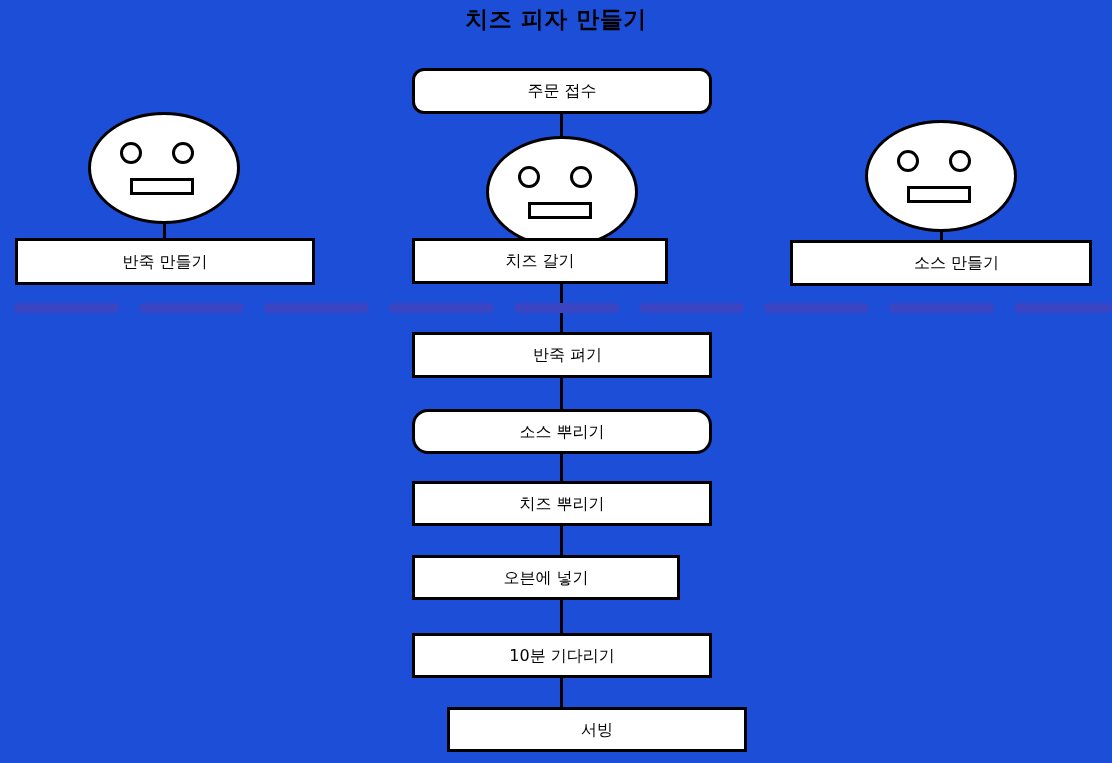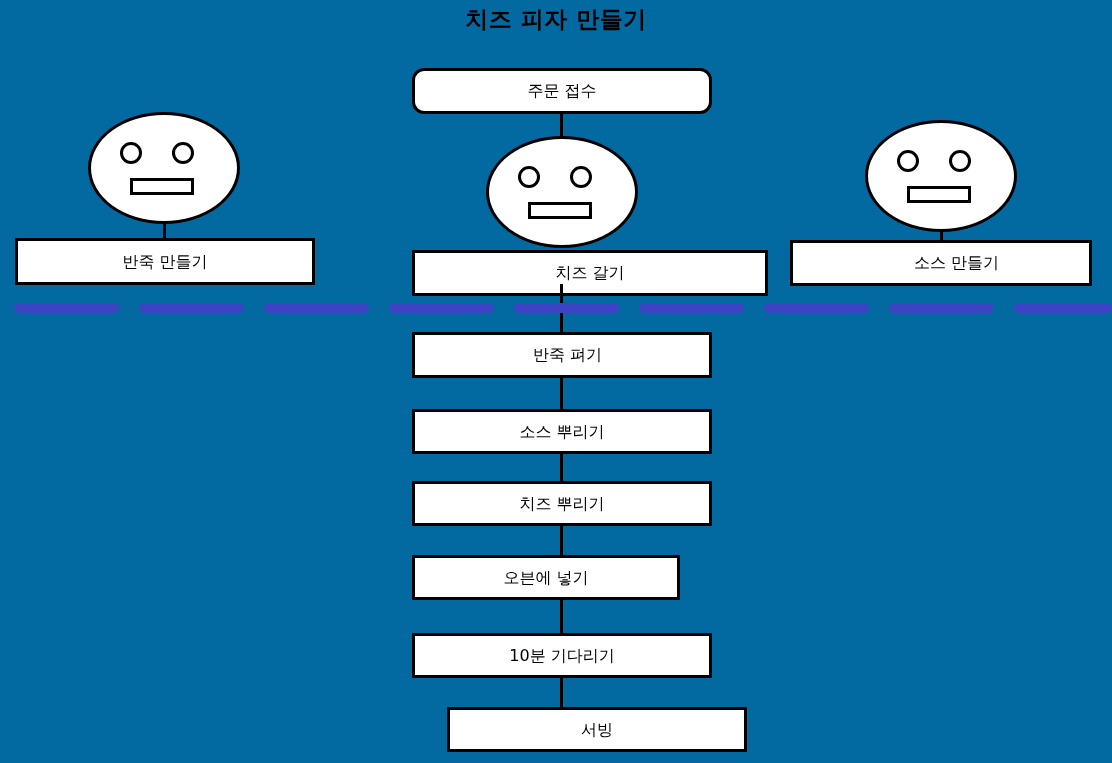--- a/index.html
+++ b/index.html
@@ -7,21 +7,21 @@
     padding: 0;
     background: #ffffff;
   }
   body {
     font-family: "DejaVu Sans", "Liberation Sans", sans-serif;
   }
   #canvas {
     position: relative;
     width: 1112px;
     height: 763px;
-    background: #0369a1;
+    background: #1d4ed8;
     overflow: hidden;
   }
   .title {
     position: absolute;
     left: 0;
     top: 4px;
     width: 1112px;
     text-align: center;
     font-size: 23px;
     font-weight: bold;
@@ -137,21 +137,21 @@
     <div class="eye right"></div>
     <div class="mouth"></div>
   </div>
 
   <div class="connector" style="left:940px; top:230px; height:12px;"></div>
 
   <div class="node" style="left:15px; top:238px; width:300px; height:47px;">
     <span>반죽 만들기</span>
   </div>
 
-  <div class="node" style="left:412px; top:238px; width:356px; height:46px;margin-top:12px;">
+  <div class="node" style="left:412px; top:238px; width:256px; height:46px;">
     <span>치즈 갈기</span>
   </div>
 
   <div class="node" style="left:790px; top:240px; width:302px; height:46px;padding-left:31px;">
     <span>소스 만들기</span>
   </div>
 
   <div class="connector" style="left:560px; top:284px; height:48px;"></div>
 
   <div class="lane-divider">
@@ -164,21 +164,21 @@
       <div class="dash" style="left: 764px; width: 105px; background: rgb(59, 69, 196);"></div>
       <div class="dash" style="left: 889px; width: 105px; background: rgb(59, 69, 196);"></div>
       <div class="dash" style="left: 1014px; width: 98px; background: rgb(59, 69, 196);"></div>
     </div>
 
   <div class="node" style="left:412px; top:332px; width:300px; height:46px;padding-left:11px;">
     <span>반죽 펴기</span>
   </div>
   <div class="connector" style="left:560px; top:378px; height:31px;"></div>
 
-  <div class="node" style="left:412px; top:409px; width:300px; height:45px;">
+  <div class="node" style="left:412px; top:409px; width:300px; height:45px;border-radius:16px;">
     <span>소스 뿌리기</span>
   </div>
   <div class="connector" style="left:560px; top:454px; height:27px;"></div>
 
   <div class="node" style="left:412px; top:481px; width:300px; height:45px;text-align:right;">
     <span>치즈 뿌리기</span>
   </div>
   <div class="connector" style="left:560px; top:526px; height:29px;"></div>
 
   <div class="node" style="left:412px; top:555px; width:268px; height:45px;">

